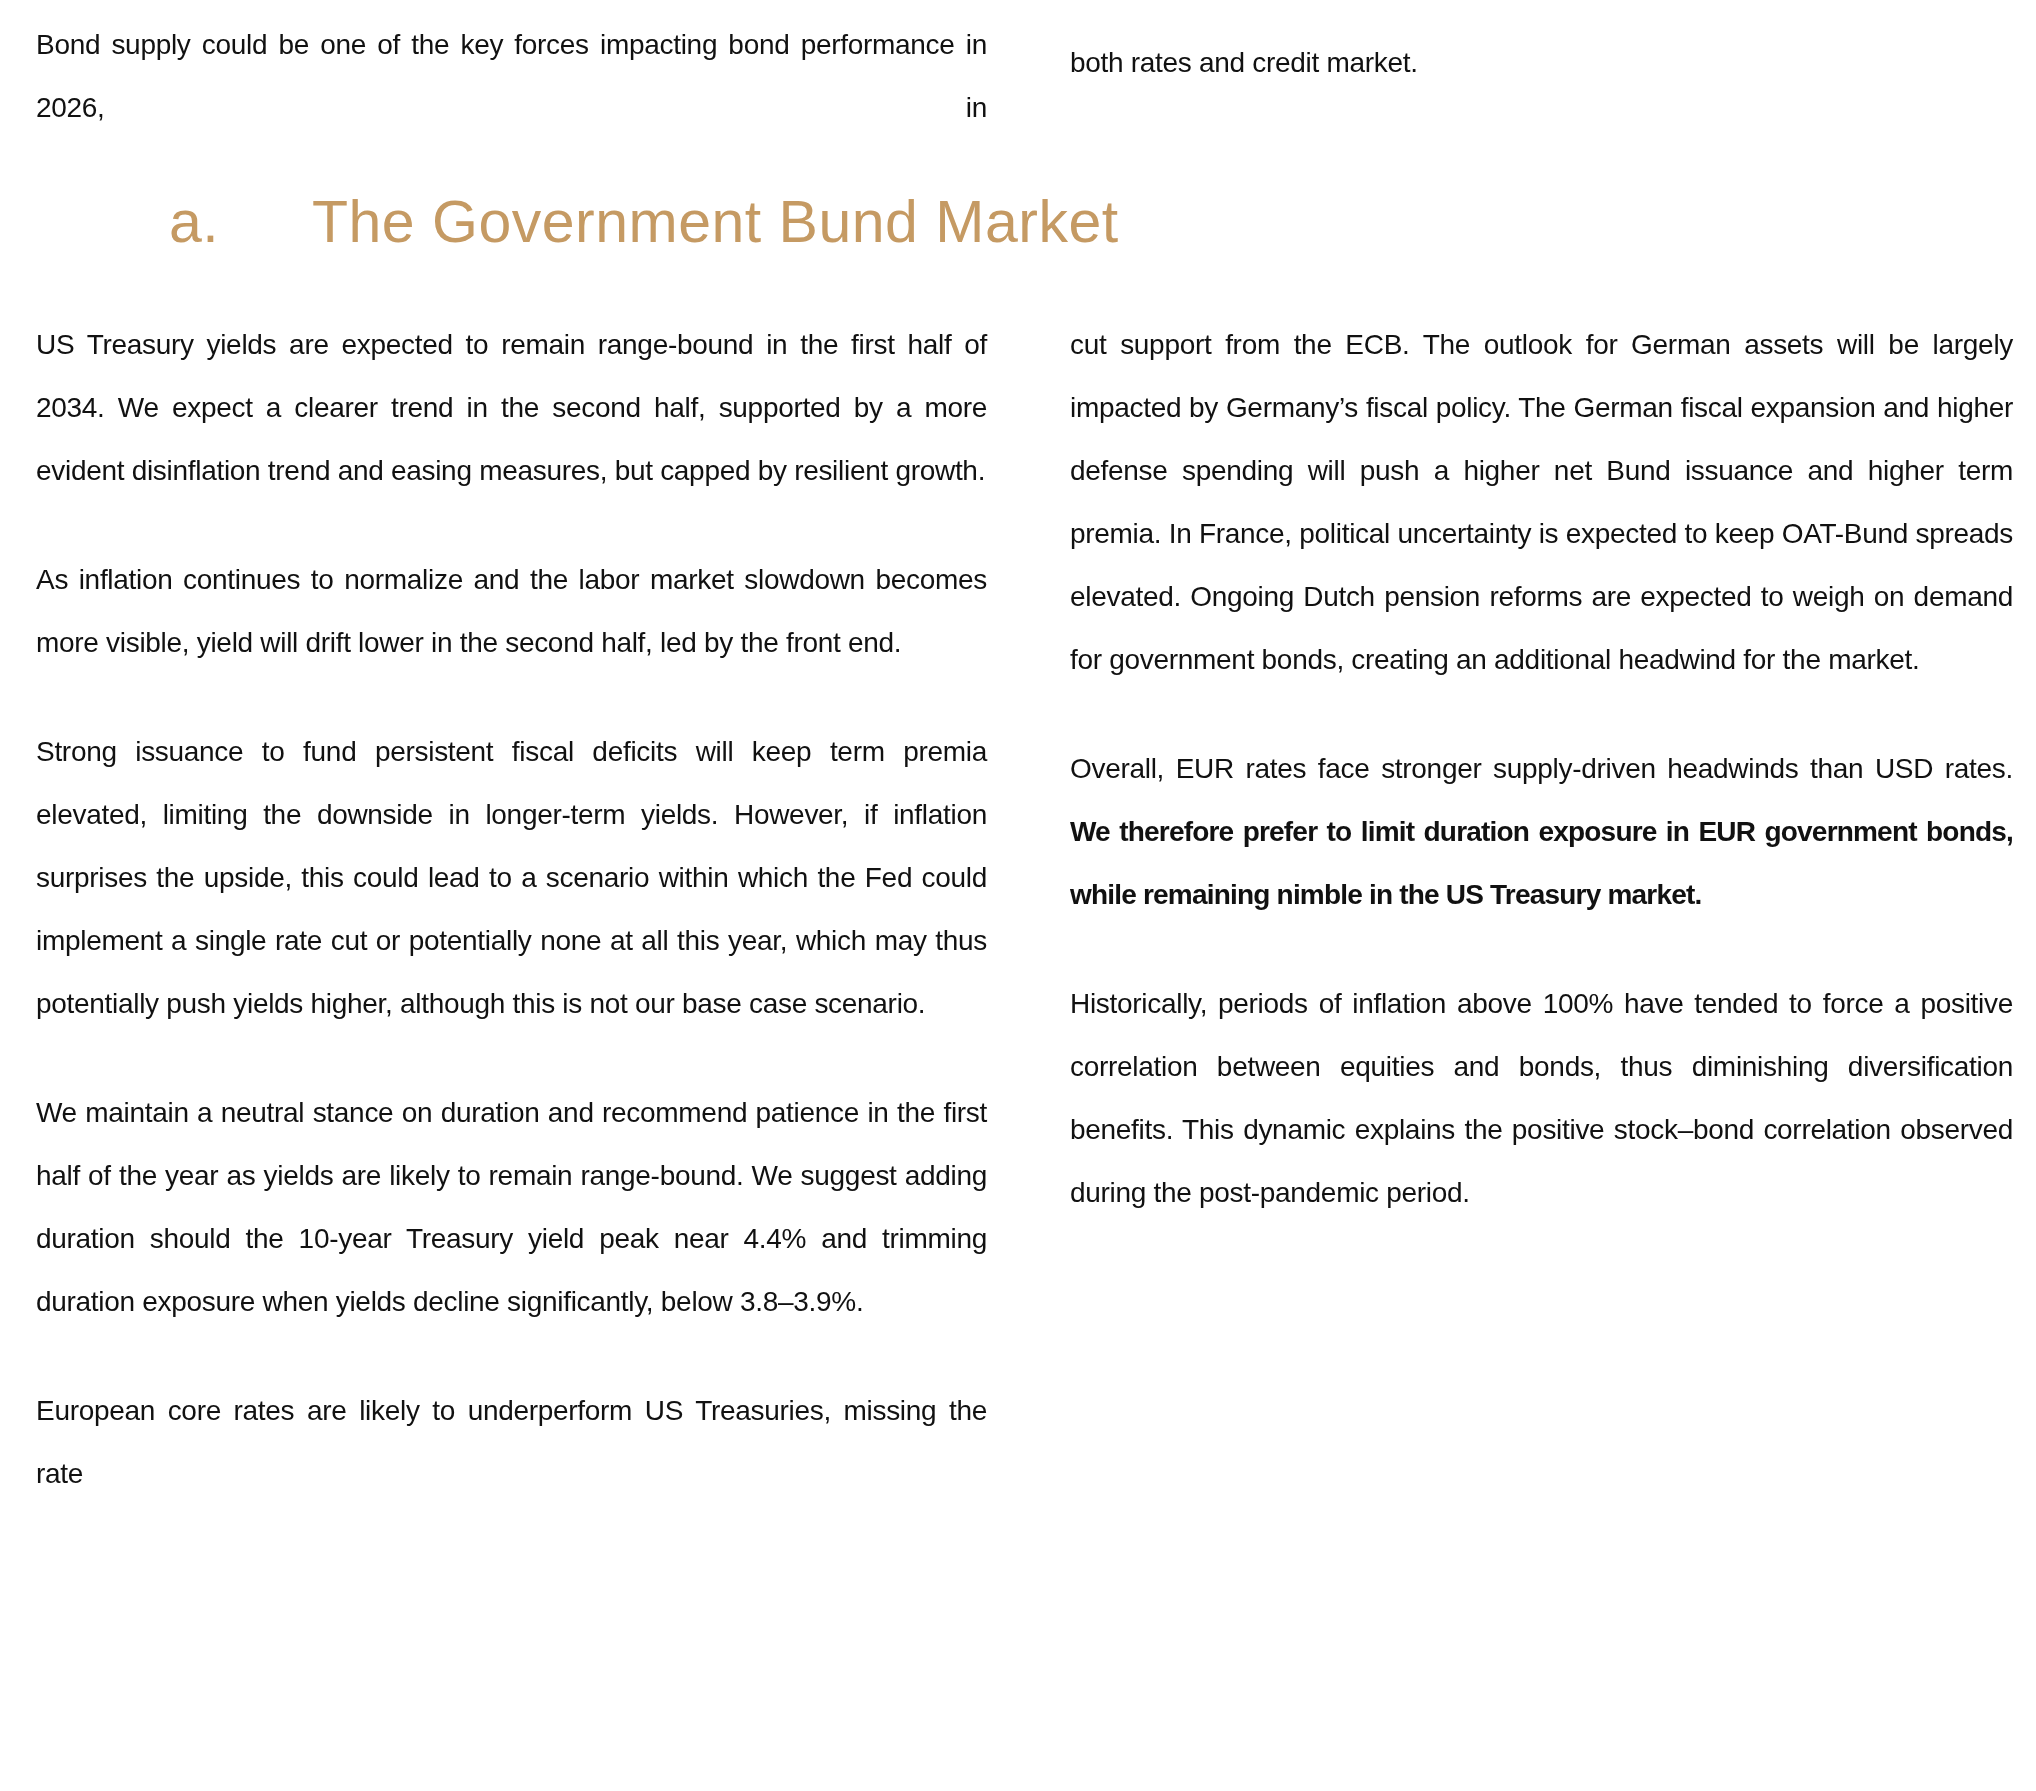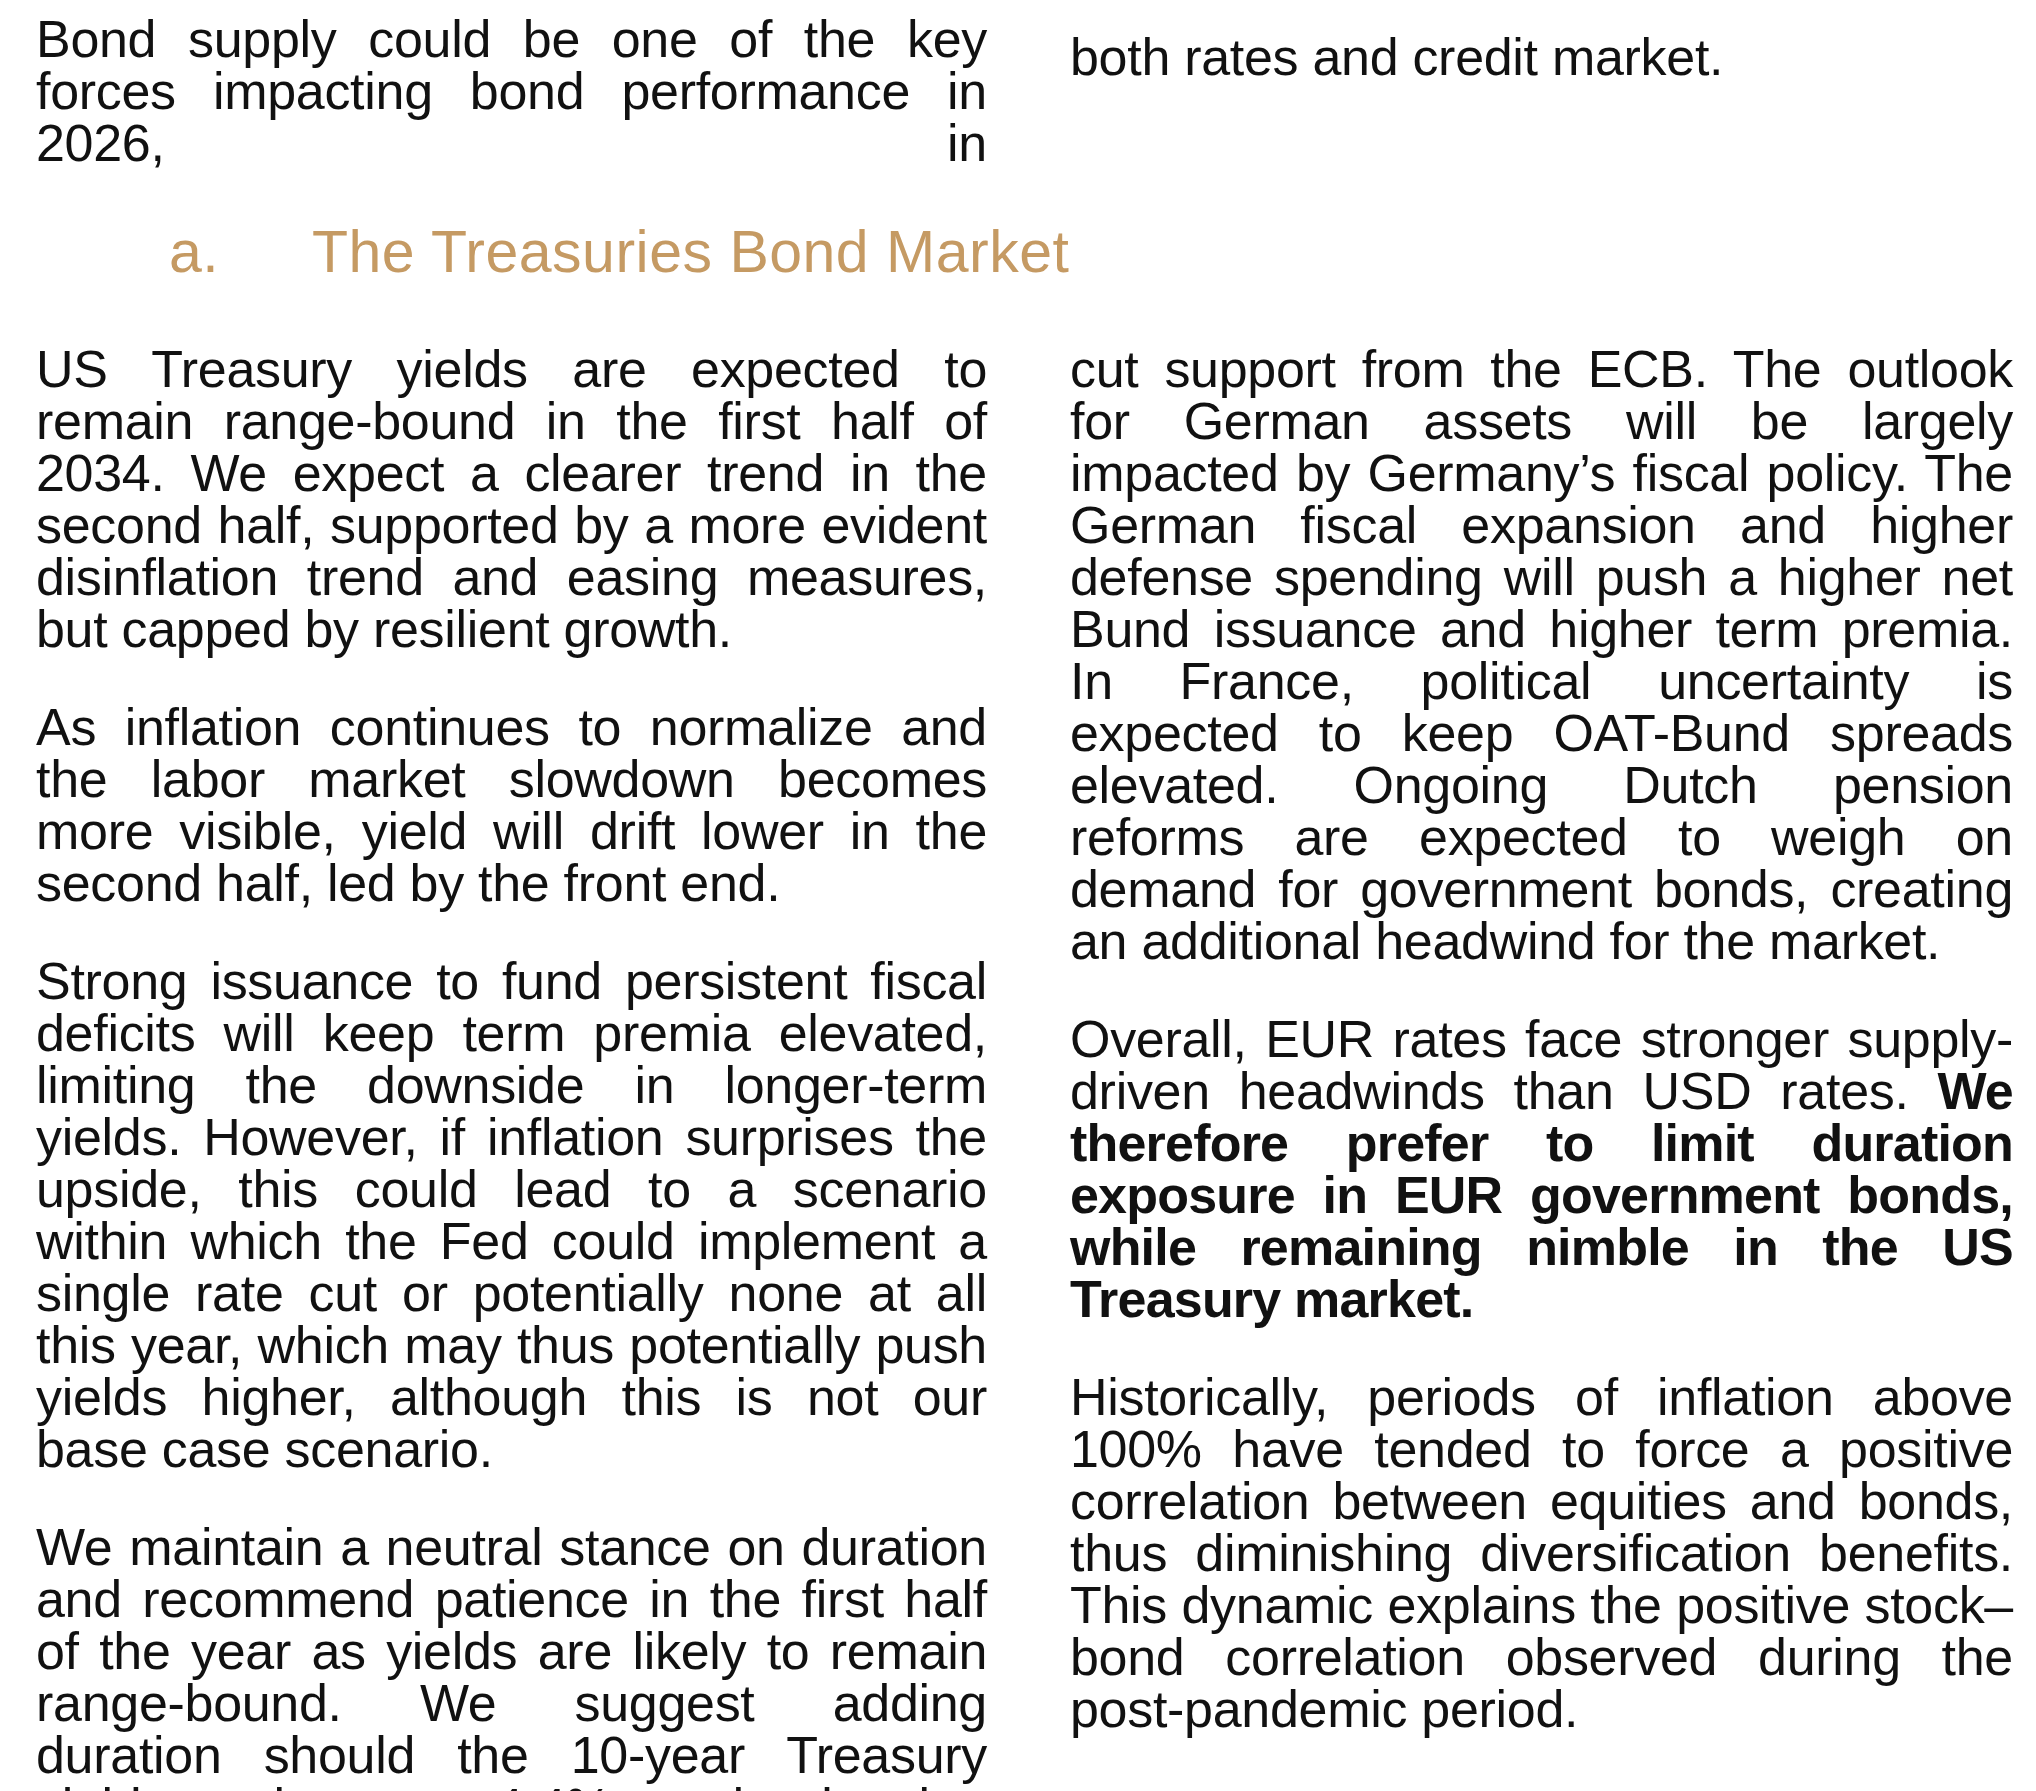--- a/index.html
+++ b/index.html
@@ -19,22 +19,22 @@
     width: 2036px;
     height: 1792px;
     padding: 13.3px 24px 0 36px;
   }
   .two-col {
     display: grid;
     grid-template-columns: 951px 943px;
     column-gap: 83px;
   }
   .body-text-style {
-    font-size: 52px;
-    line-height: 52px;
+    font-size: 28px;
+    line-height: 63px;
     letter-spacing: -0.3px;
   }
   .intro-left {
     text-align: justify;
     text-align-last: justify;
   }
   .intro-right {
     text-align: left;
     margin-top: 18px;
   }
@@ -70,21 +70,21 @@
 
 <div class="page">
 
   <div class="two-col body-text-style">
     <div class="intro-left">Bond supply could be one of the key forces impacting bond performance in 2026, in</div>
     <div class="intro-right">both rates and credit market.</div>
   </div>
 
   <h2 class="section-heading" style="color: rgb(197, 154, 99);">
     <span class="heading-number">a.</span>
-    <span class="heading-title">The Treasuries Bond Market</span>
+    <span class="heading-title">The Government Bund Market</span>
   </h2>
 
   <div class="two-col body-text-style">
     <div class="column" id="col-left">
         <p class="paragraph"><span>US Treasury yields are expected to remain range-bound in the first half of 2034. We expect a clearer trend in the second half, supported by a more evident disinflation trend and easing measures, but capped by resilient growth.</span></p>
         <p class="paragraph"><span>As inflation continues to normalize and the labor market slowdown becomes more visible, yield will drift lower in the second half, led by the front end.</span></p>
         <p class="paragraph"><span>Strong issuance to fund persistent fiscal deficits will keep term premia elevated, limiting the downside in longer-term yields. However, if inflation surprises the upside, this could lead to a scenario within which the Fed could implement a single rate cut or potentially none at all this year, which may thus potentially push yields higher, although this is not our base case scenario.</span></p>
         <p class="paragraph"><span>We maintain a neutral stance on duration and recommend patience in the first half of the year as yields are likely to remain range-bound. We suggest adding duration should the 10-year Treasury yield peak near 4.4% and trimming duration exposure when yields decline significantly, below 3.8–3.9%.</span></p>
         <p class="paragraph"><span>European core rates are likely to underperform US Treasuries, missing the rate</span></p>
       </div>

